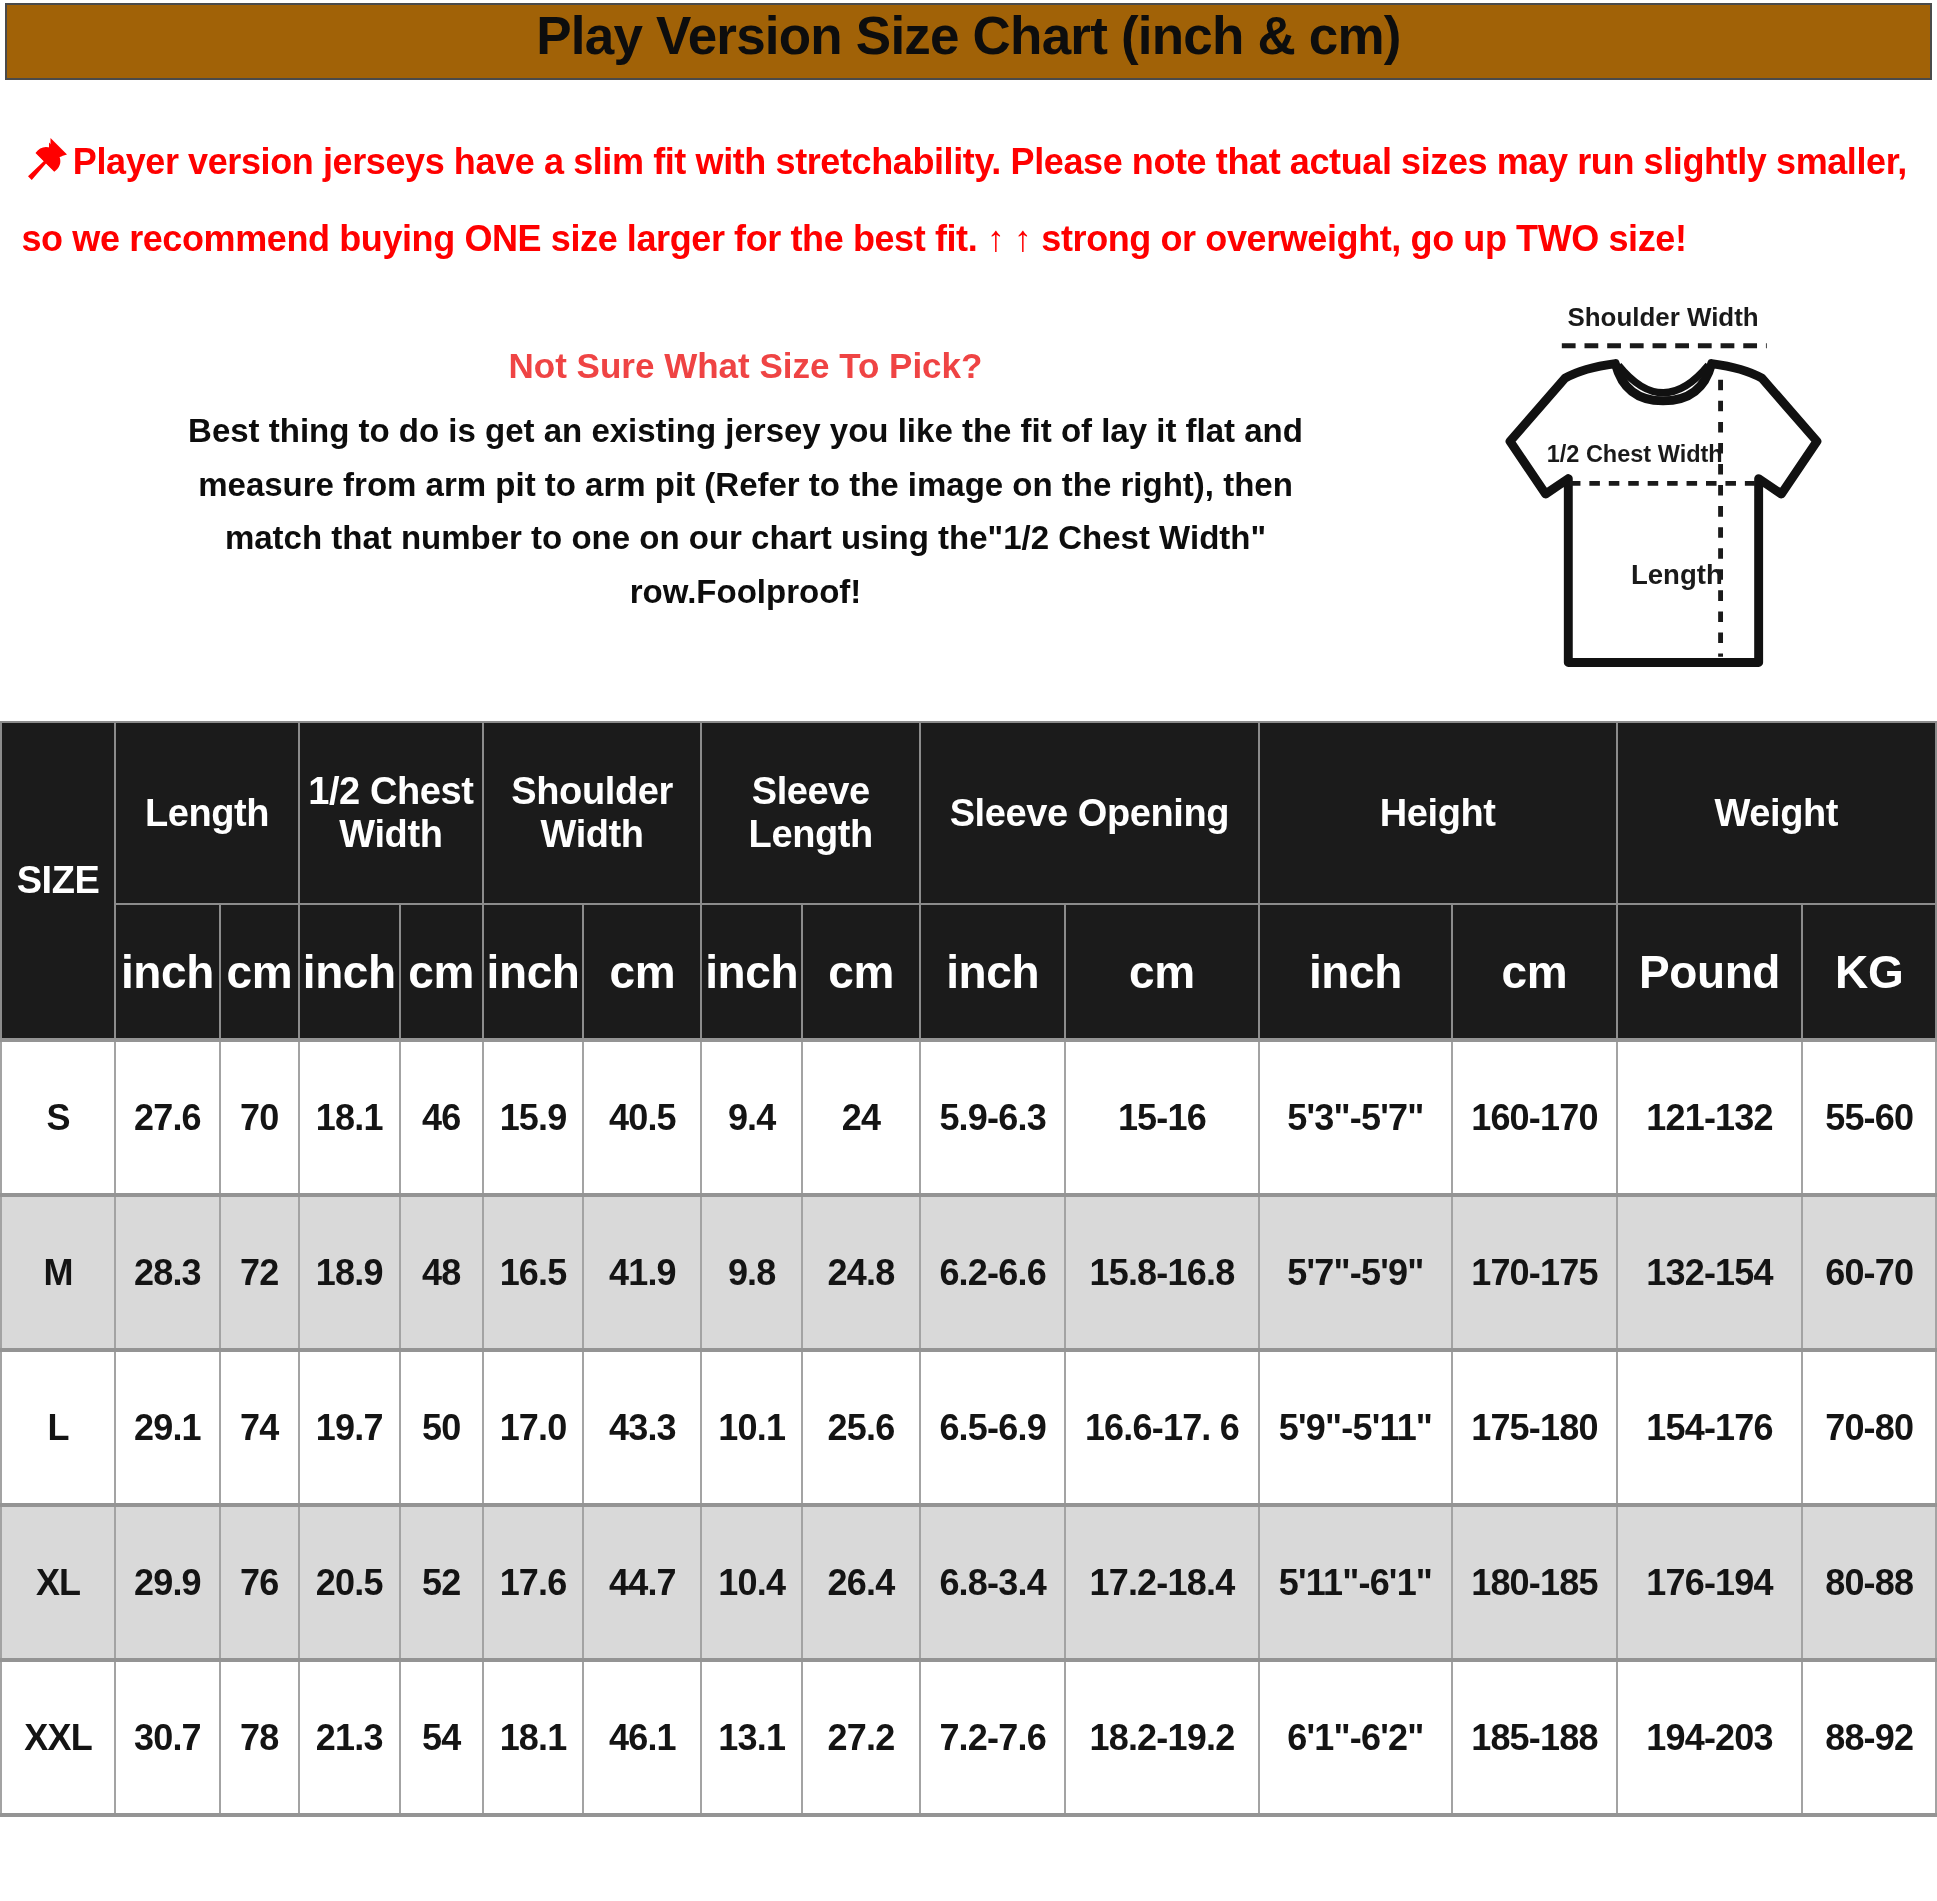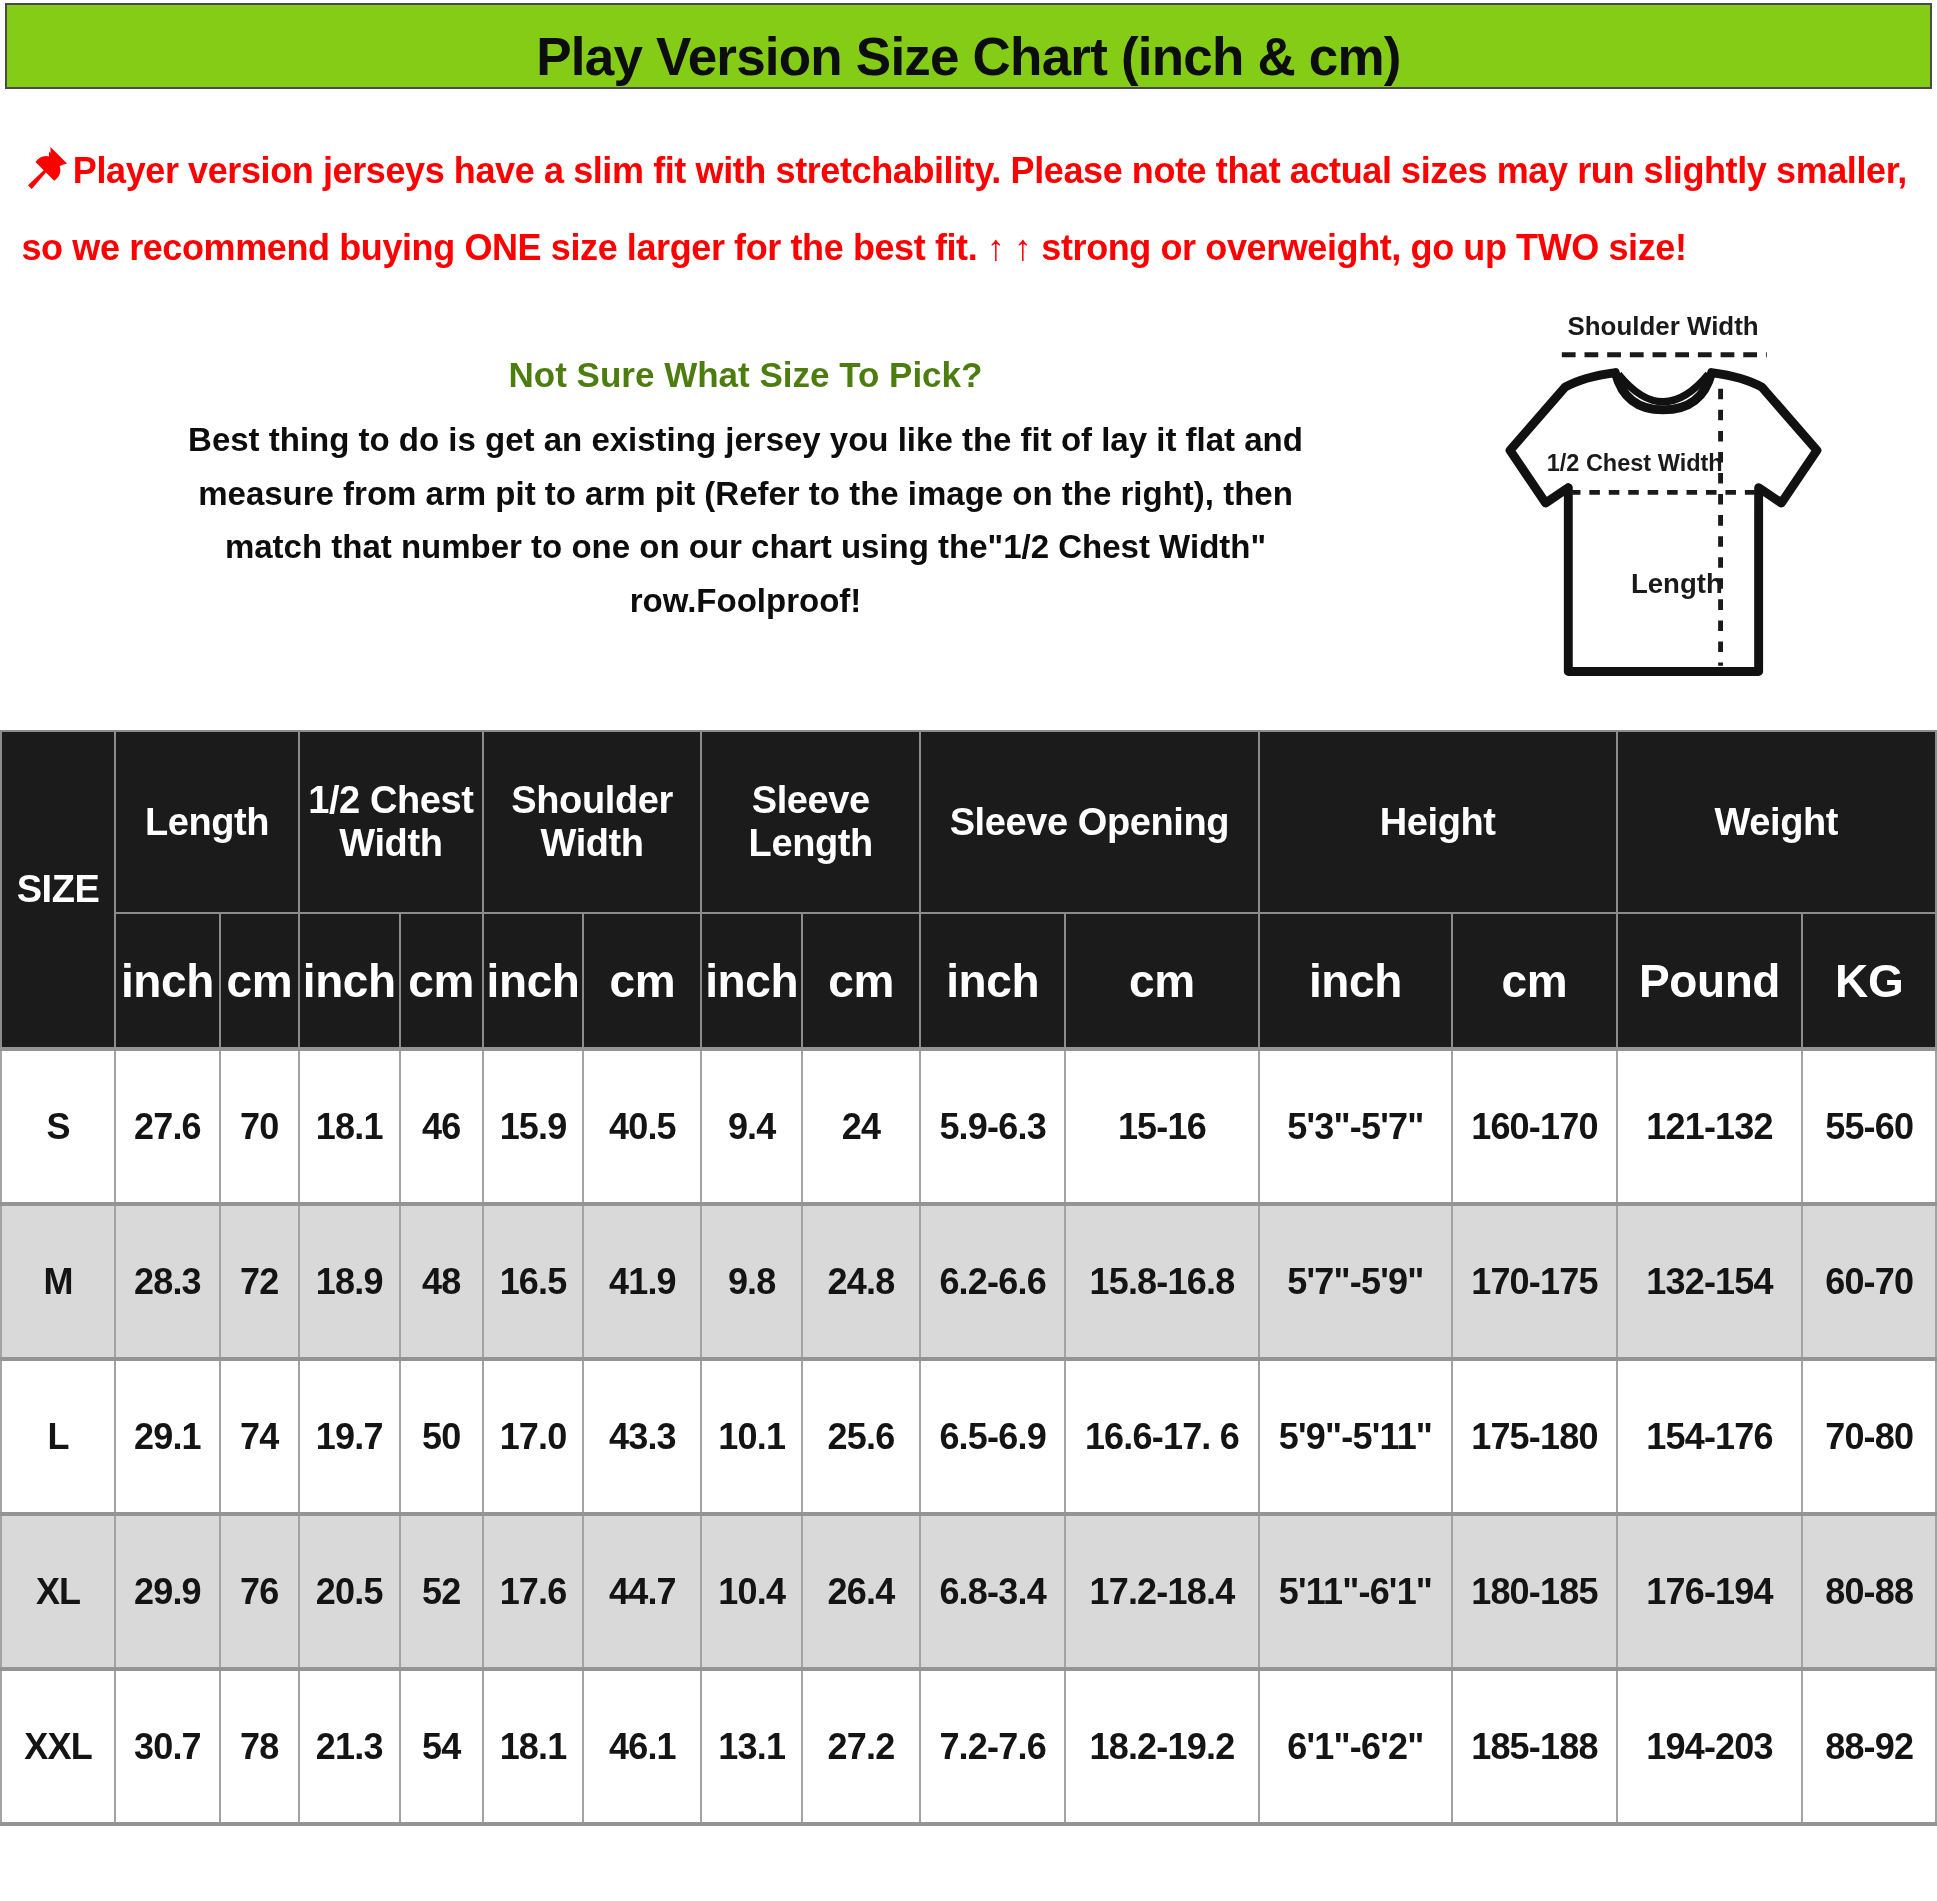--- a/index.html
+++ b/index.html
@@ -8,24 +8,24 @@
     width:1937px;height:1902px;
     overflow:hidden;
     font-family:"Liberation Sans","DejaVu Sans",sans-serif;
     font-weight:700;
     color:#111;
     box-sizing:border-box;
   }
   
   .title-band{
     margin:3.3px 5px 0 5px;
-    height:86px;
-    background:#84cc16;
+    height:77px;
+    background:#a16207;
     border:2.5px solid #4a4a4a;
-    display:flex;align-items:flex-end;justify-content:center;
+    display:flex;align-items:flex-start;justify-content:center;
     box-sizing:border-box;
   }
   .title-band h1{
     margin:0;font-size:53px;letter-spacing:-0.8px;color:#0d0d0d;
   }
   
   .notice{
     padding:48px 21.5px 25px 21.5px;
     text-align:left;
     color:#ff0000;
@@ -45,21 +45,21 @@
     width:273px;flex:0 0 273px;
     display:flex;flex-direction:column;align-items:center;
     padding-top:25px;
   }
   .figure-col .fit-label{font-size:40px;margin-top:30px;color:#0d0d0d;}
   .text-col{
     flex:1;
     text-align:center;
     padding-top:48px;
   }
-  .help-heading{font-size:35px;margin-bottom:18px;color:#4d7c0f;}
+  .help-heading{font-size:35px;margin-bottom:18px;color:#ef4444;}
   .help-body{
     font-size:33px;line-height:1.62;max-width:1157px;margin:0 auto;color:#0d0d0d;
   }
   .diagram-col{
     width:446px;flex:0 0 446px;
     display:flex;justify-content:center;
     padding-top:3.3px;
   }
   
   table.size-table{

